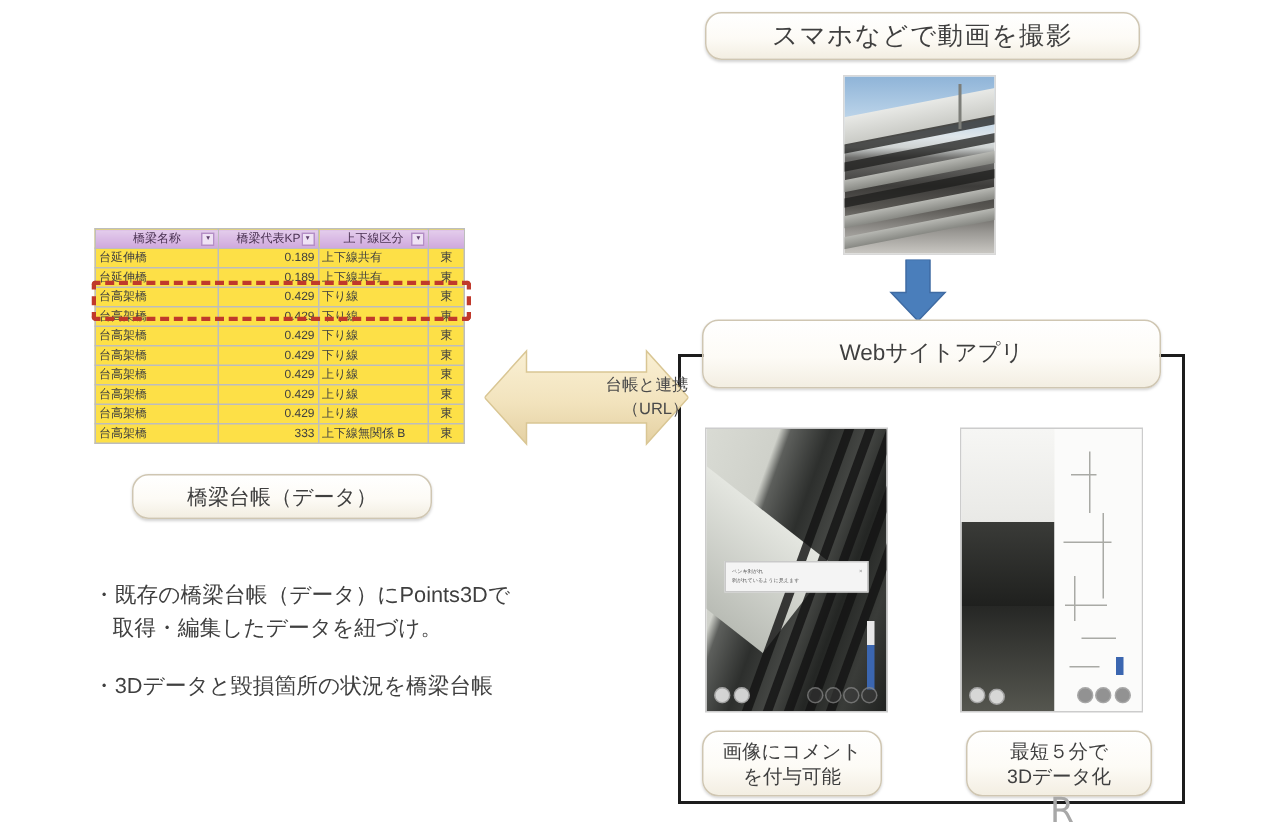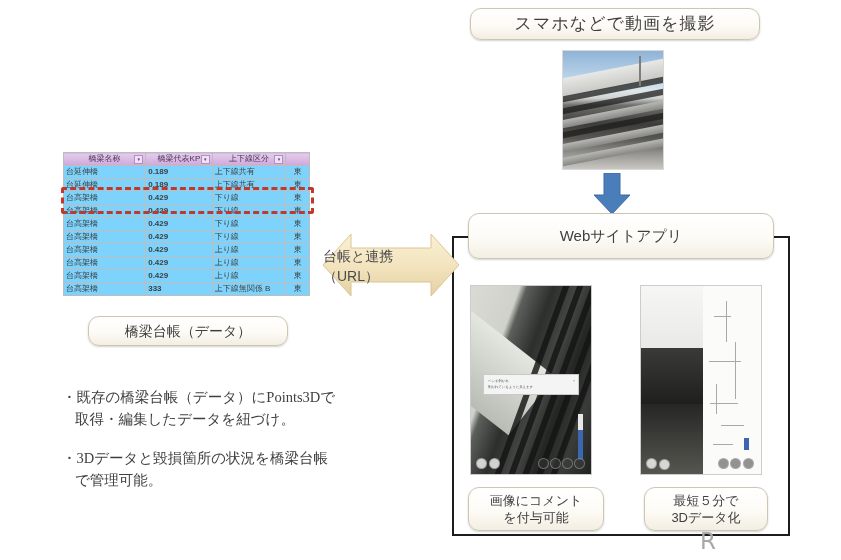--- a/index.html
+++ b/index.html
@@ -104,71 +104,71 @@
   #shot-3d .midband{position:absolute;left:0;top:33%;width:52%;height:30%;
     background:linear-gradient(180deg,#3a3b38,#1f201e);}
   #shot-3d .lowband{position:absolute;left:0;top:63%;width:52%;height:37%;
     background:linear-gradient(180deg,#262725,#55564f);}
   #shot-3d .cloud{position:absolute;right:0;top:0;width:48%;height:100%;
     background:#fbfbfa;}
   #shot-3d .sm{position:absolute;background:#a9aaa5;}
   #shot-3d .blue{position:absolute;right:12px;bottom:24px;width:5px;height:12px;background:#3b66b0;}
 
   
-  #comment-caption{left:468px;top:487px;width:136px;height:44px;font-size:13px;}
+  #comment-caption{left:468px;top:487px;width:120px;height:44px;font-size:13px;}
   #threeD-caption{left:644px;top:487px;width:124px;height:44px;font-size:13px;}
 
   
   #ledger-table{
     left:63px;top:152px;width:247px;
     border-collapse:collapse;
     font-size:8px;
-    background:#7dd3fc;
+    background:#fde047;
     color:#404040;
   }
   #ledger-table th,#ledger-table td{
     border:1px solid #bdbdbd;
     padding:0 2px;height:12px;line-height:12px;
     white-space:nowrap;overflow:hidden;
   }
   #ledger-table thead th{
     background:linear-gradient(180deg,#e4cdec,#cfa8dd);
     color:#4a3252;text-align:center;font-weight:normal;font-size:8px;
     position:relative;
   }
   #ledger-table thead th .flt{
     position:absolute;right:2px;top:2px;width:7px;height:7px;
     background:#efe2f4;border:1px solid #b48ec6;
     font-size:5px;line-height:6px;text-align:center;color:#5d3f6b;
   }
   .c-name{width:88px;text-align:left;}
-  .c-kp{width:66px;font-weight:bold;}
+  .c-kp{width:66px;text-align:right;}
   .c-dir{width:72px;text-align:left;}
   .c-east{width:21px;text-align:center;}
 
   
   #row-highlight{
     left:61px;top:187px;width:253px;height:27px;
     border:3px dashed #c0392b;border-radius:3px;
     box-sizing:border-box;pointer-events:none;z-index:3;
   }
 
   
   #ledger-caption{left:88px;top:316px;width:200px;height:30px;font-size:14px;}
 
   
   #link-arrow{left:323px;top:228px;width:136px;height:74px;}
   #link-arrow-text{
     left:323px;top:245px;width:136px;height:42px;
-    display:flex;flex-direction:column;align-items:flex-start;justify-content:center;
-    font-size:14px;color:#4a4a4a;line-height:1.45;text-align:center;z-index:2;
-  }
-
-  
-  #bullets{left:62px;top:386px;width:400px;font-size:14.5px;line-height:1.55;color:#3f3f3f;font-family:Liberation Serif, serif;}
+    display:flex;flex-direction:column;align-items:flex-end;justify-content:center;
+    font-size:11px;color:#4a4a4a;line-height:1.45;text-align:center;z-index:2;
+  }
+
+  
+  #bullets{left:62px;top:386px;width:400px;font-size:14.5px;line-height:1.55;color:#3f3f3f;}
   #bullets .b{margin-bottom:16px;}
   #bullets .b .l2{padding-left:13px;display:block;}
 
   
   #watermark{
     left:700px;top:528px;width:140px;height:26px;
     font-size:21px;color:#b8b8b8;letter-spacing:.5px;
     font-family:"DejaVu Sans",sans-serif;
     display:flex;align-items:center;
   }
@@ -369,19 +369,18 @@
   <span>橋梁台帳（データ）</span>
 </div>
 
 <div class="abs" id="bullets">
   <div class="b">
     <span>・既存の橋梁台帳（データ）にPoints3Dで</span>
     <span class="l2">取得・編集したデータを紐づけ。</span>
   </div>
   <div class="b">
     <span>・3Dデータと毀損箇所の状況を橋梁台帳</span>
-    <span class="l2">で管理可能。</span>
   </div>
 </div>
 
 <div class="abs" id="watermark">
   <span class="r">R</span>
 </div>
 
 </body></html>

